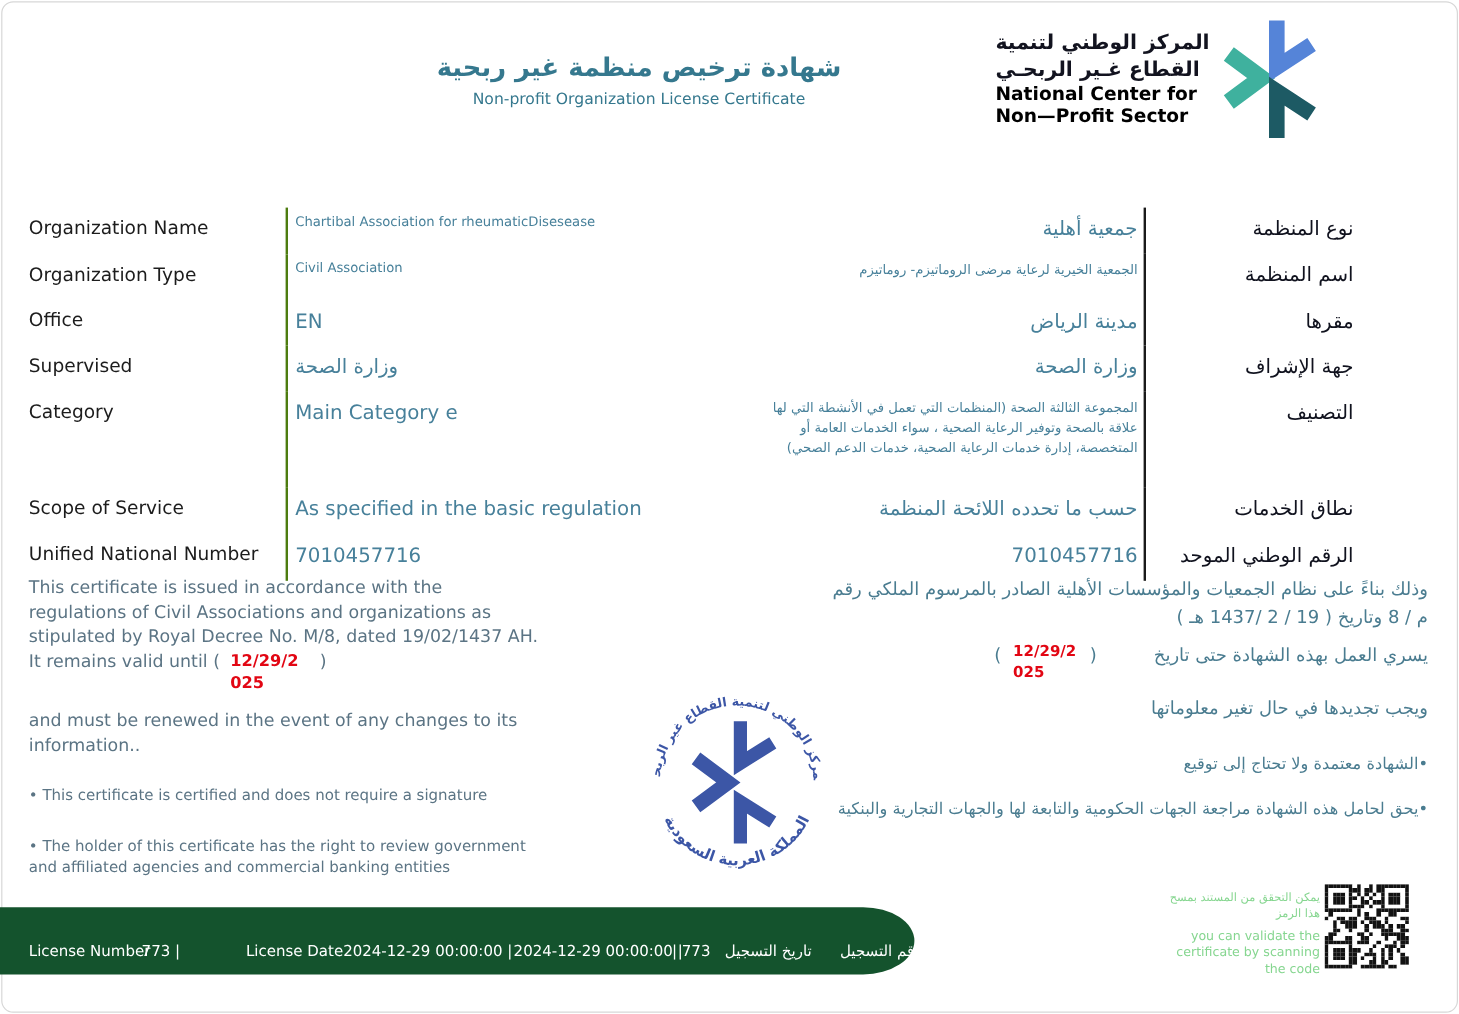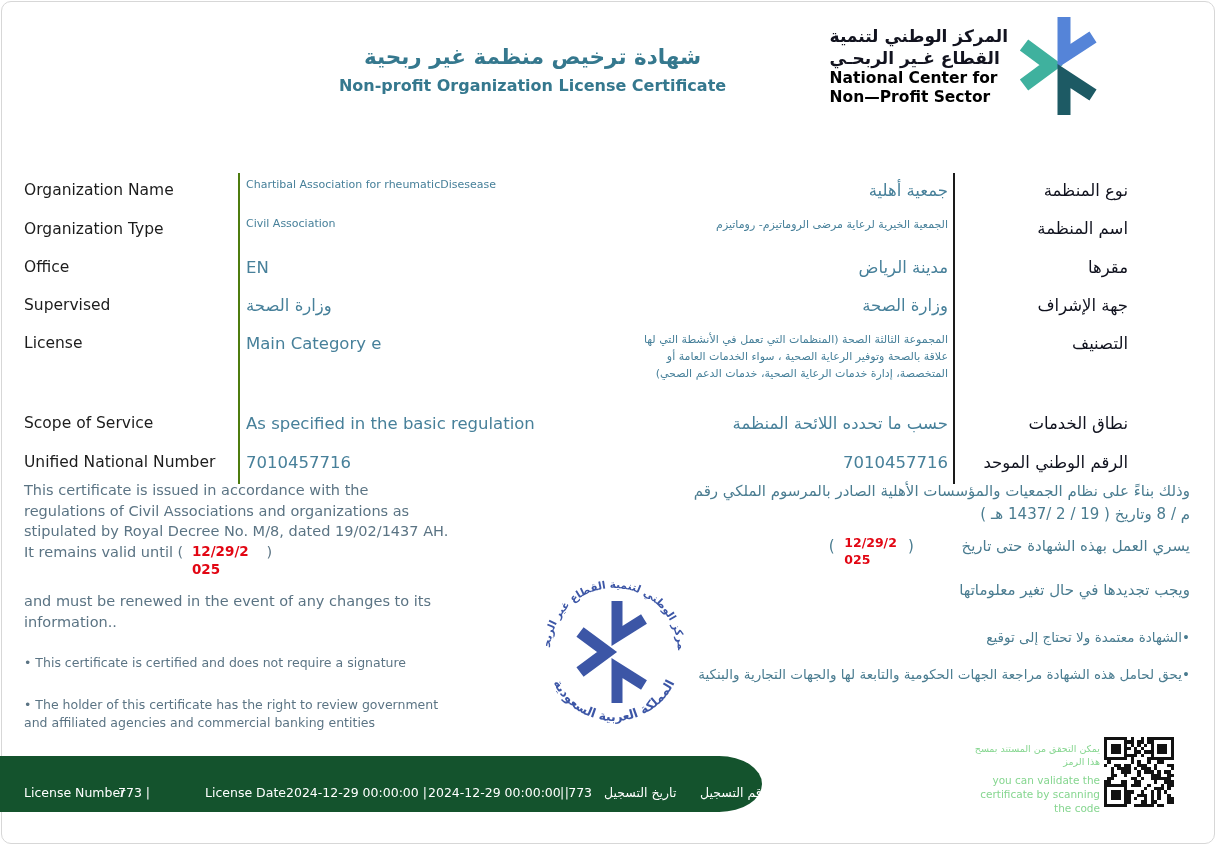--- a/index.html
+++ b/index.html
@@ -9,21 +9,21 @@
   }
   .page-border{position:absolute;inset:1px;border:1px solid #d7d7d7;border-radius:10px;pointer-events:none;}
 
   
   .logo{position:absolute;top:14px;right:112px;display:flex;align-items:center;gap:10px;}
   .logo-text{text-align:left;}
   .logo-ar{font-size:17px;font-weight:bold;color:#12131f;line-height:1.3;direction:rtl;text-align:left;}
   .logo-en{font-size:15.5px;font-weight:bold;color:#000;line-height:1.25;}
   .title-block{position:absolute;top:44px;left:250px;width:565px;text-align:center;}
   .title-ar{font-size:21.5px;font-weight:bold;color:#35788e;direction:rtl;}
-  .title-en{font-size:16px;font-weight:bold;color:#35788e;margin-top:7px;}
+  .title-en{font-size:13px;font-weight:normal;color:#35788e;margin-top:7px;}
 
   
   .table-en{position:absolute;left:24px;top:173px;width:562px;}
   .table-ar{position:absolute;right:88px;top:173px;width:508px;}
   .t-row{display:grid;grid-template-columns:214px 1fr;}
   .t-row-ar{display:grid;grid-template-columns:1fr 173px;}
   .t-label{font-size:15.5px;color:#1c1c1c;padding-top:8px;}
   .t-value{border-left:2px solid #4d7c0f;padding:8px 0 0 6px;color:#47809a;font-size:16.5px;}
   .t-value.small{font-size:11px;padding-top:5px;}
   .t-value-ar{border-right:2px solid #1a1a1a;padding:8px 5px 0 0;text-align:right;direction:rtl;color:#47809a;font-size:16.5px;}
@@ -97,21 +97,21 @@
   </div>
   <div class="t-row" style="height:38px">
     <div class="t-label">Office</div>
     <div class="t-value">EN</div>
   </div>
   <div class="t-row" style="height:38px">
     <div class="t-label">Supervised</div>
     <div class="t-value">وزارة الصحة</div>
   </div>
   <div class="t-row" style="height:80px">
-    <div class="t-label">License</div>
+    <div class="t-label">Category</div>
     <div class="t-value">Main Category e</div>
   </div>
   <div class="t-row" style="height:39px">
     <div class="t-label">Scope of Service</div>
     <div class="t-value">As specified in the basic regulation</div>
   </div>
   <div class="t-row" style="height:39px">
     <div class="t-label">Unified National Number</div>
     <div class="t-value">7010457716</div>
   </div>

